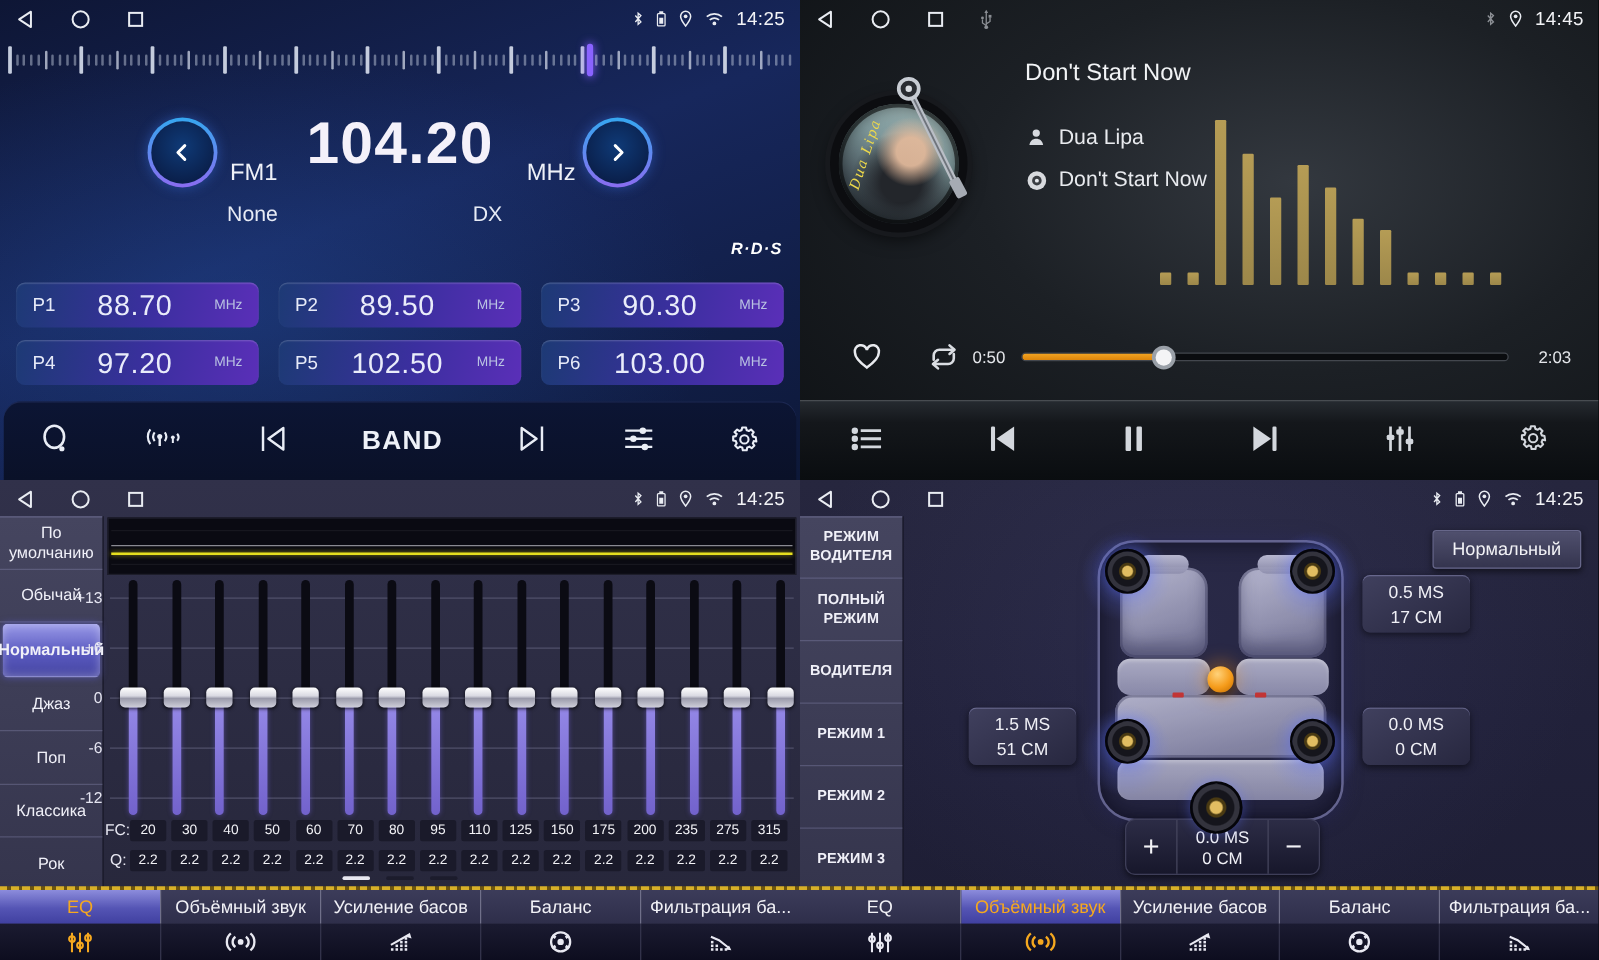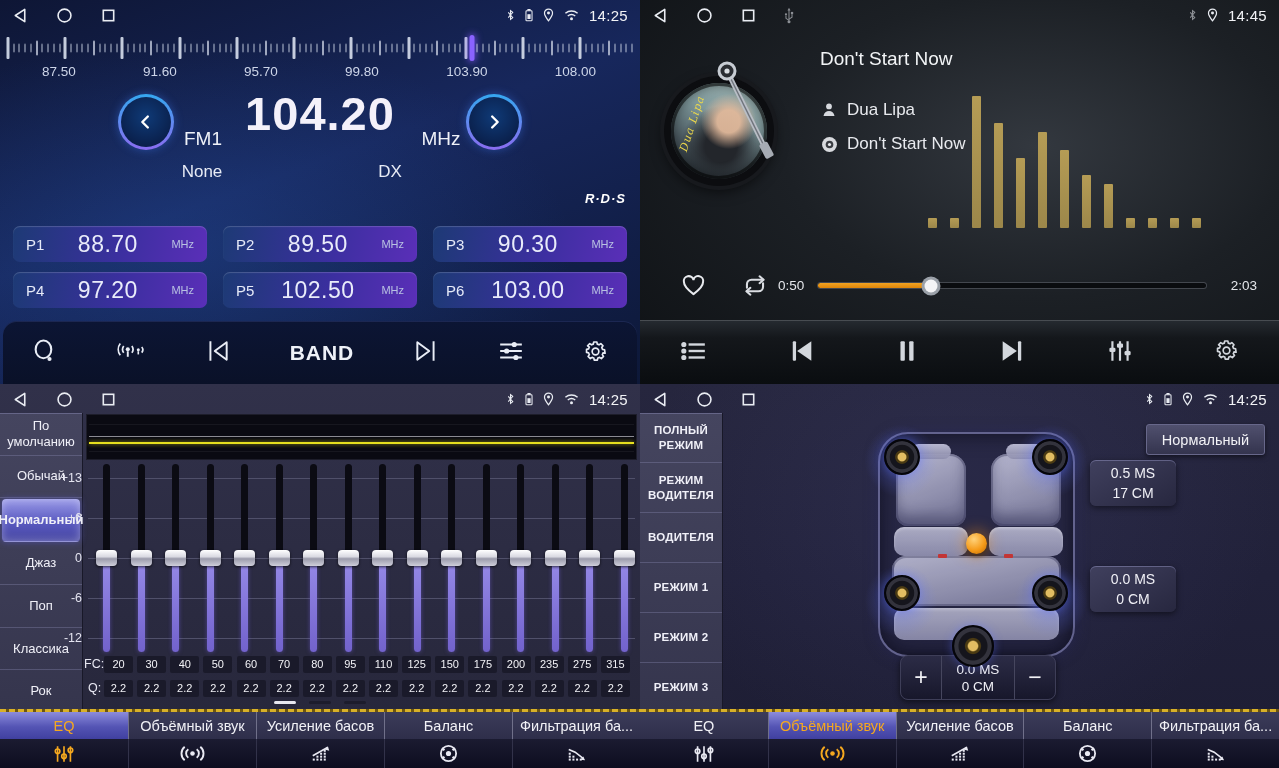--- a/index.html
+++ b/index.html
@@ -346,28 +346,20 @@
           <span class="tick sm" style="left: 93.578%;"></span>
           <span class="tick sm" style="left: 94.4954%;"></span>
           <span class="tick sm" style="left: 95.4128%;"></span>
           <span class="tick mid" style="left: 96.3303%;"></span>
           <span class="tick sm" style="left: 97.2477%;"></span>
           <span class="tick sm" style="left: 98.1651%;"></span>
           <span class="tick sm" style="left: 99.0826%;"></span>
           <span class="tick sm" style="left: 100%;"></span>
         </div>
     </div>
-    <div class="ruler-labels">
-      <span>87.50</span>
-      <span>91.60</span>
-      <span>95.70</span>
-      <span>99.80</span>
-      <span>103.90</span>
-      <span>108.00</span>
-    </div>
 
     <button class="chev" style="left:118px;top:94px;">
       <span class="chev-in">
           <svg width="22" height="22" viewBox="0 0 24 24">
             <polyline points="14,6 8,12 14,18" fill="none" stroke="currentColor" stroke-width="2.6" stroke-linecap="round" stroke-linejoin="round"></polyline>
           </svg>
         </span>
     </button>
     <div class="band-lab">FM1</div>
     <div class="freq-big">104.20</div>
@@ -992,22 +984,22 @@
                 <path d="M4 7a6.5 6.5 0 0 1 8 0"></path>
               </g>
               <circle cx="8" cy="10" r="1.6" fill="currentColor"></circle>
             </svg>
           </span>
         <span class="sb-time">14:25</span>
       </div>
     </div>
 
     <div class="side modes">
+      <div class="side-item">РЕЖИМ ВОДИТЕЛЯ</div>
       <div class="side-item">ПОЛНЫЙ РЕЖИМ</div>
-      <div class="side-item">РЕЖИМ ВОДИТЕЛЯ</div>
       <div class="side-item">ВОДИТЕЛЯ</div>
       <div class="side-item">РЕЖИМ 1</div>
       <div class="side-item">РЕЖИМ 2</div>
       <div class="side-item">РЕЖИМ 3</div>
     </div>
 
     <button class="profile-btn">Нормальный</button>
 
     <div class="glow" style="left:222px;top:38px;"></div>
     <div class="glow" style="left:372px;top:38px;"></div>
@@ -1036,20 +1028,24 @@
     <div class="speaker" style="left:244px;top:55px;"></div>
     <div class="speaker" style="left:392px;top:55px;"></div>
     <div class="speaker" style="left:244px;top:191px;"></div>
     <div class="speaker" style="left:392px;top:191px;"></div>
     <div class="speaker sub" style="left:312px;top:241px;"></div>
     <div class="oball"></div>
 
     <div class="delaybox" style="left:450px;top:76px;">
       <div>0.5 MS</div>
       <div>17 CM</div>
+    </div>
+    <div class="delaybox" style="left:135px;top:182px;">
+      <div>1.5 MS</div>
+      <div>51 CM</div>
     </div>
     <div class="delaybox" style="left:450px;top:182px;">
       <div>0.0 MS</div>
       <div>0 CM</div>
     </div>
 
     <div class="stepper">
       <button class="step-btn">+</button>
       <div class="step-mid">
         <div>0.0 MS</div>

